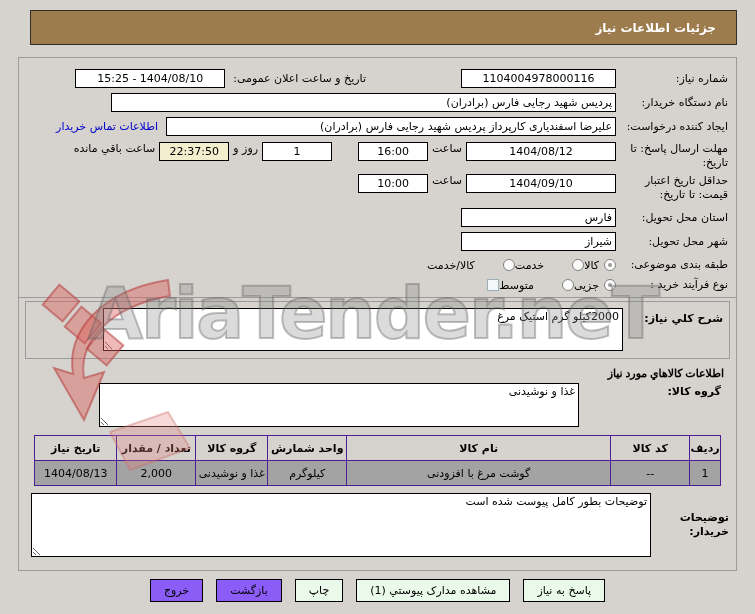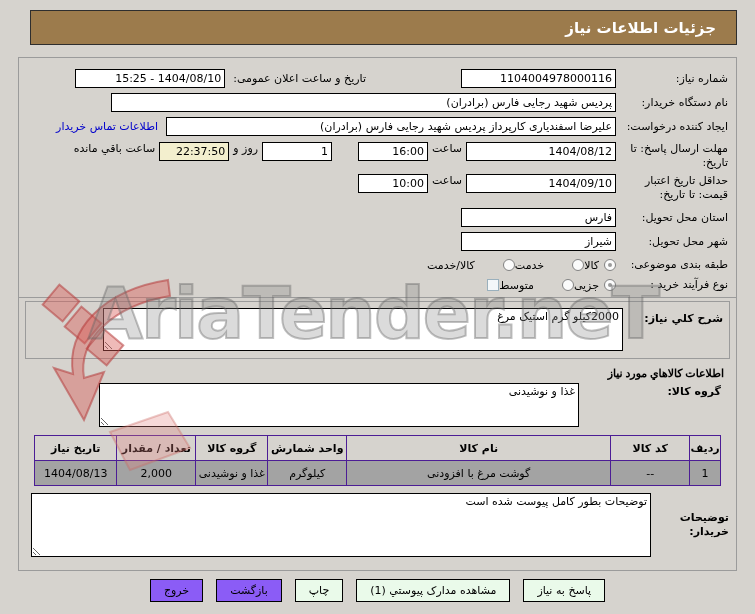--- a/index.html
+++ b/index.html
@@ -15,21 +15,21 @@
   }
 
   
   .titlebar {
     margin: 10px 18px 0 30px;
     height: 35px;
     background: #9c7b4c;
     border: 1px solid #2e2e2e;
     color: #fff;
     font-weight: bold;
-    font-size: 15px;
+    font-size: 12px;
     display: flex;
     align-items: center;
     padding: 0 20px;
   }
 
   
   .panel {
     margin: 12px 18px 0 18px;
     height: 514px;
     border: 1px solid #9b9b9b;
@@ -46,21 +46,21 @@
   .tb {
     background: #fff;
     border: 1px solid #000;
     height: 19px;
     line-height: 17px;
     padding: 0 3px;
     overflow: hidden;
     white-space: nowrap;
     flex: none;
   }
-  .center { text-align: right; }
+  .center { text-align: center; }
   .w155 { width: 155px; } .w150 { width: 150px; } .w70 { width: 70px; }
   .w505 { width: 505px; } .w450 { width: 450px; }
   .beige { background: #f3efce; }
   .sep { margin: 0 4px; }
   .gap26 { width: 26px; flex: none; }
   a.link { color: #0000cc; text-decoration: none; margin-right: 8px; cursor: pointer; }
 
   .radio { width: 12px; height: 12px; border-radius: 50%; border: 1px solid #828282;
            background: #fbfbfb; display: inline-block; position: relative; flex: none; margin-left: 5px; }
   .radio.on::after { content: ""; position: absolute; inset: 3px; border-radius: 50%; background: #9a9a9a; }

